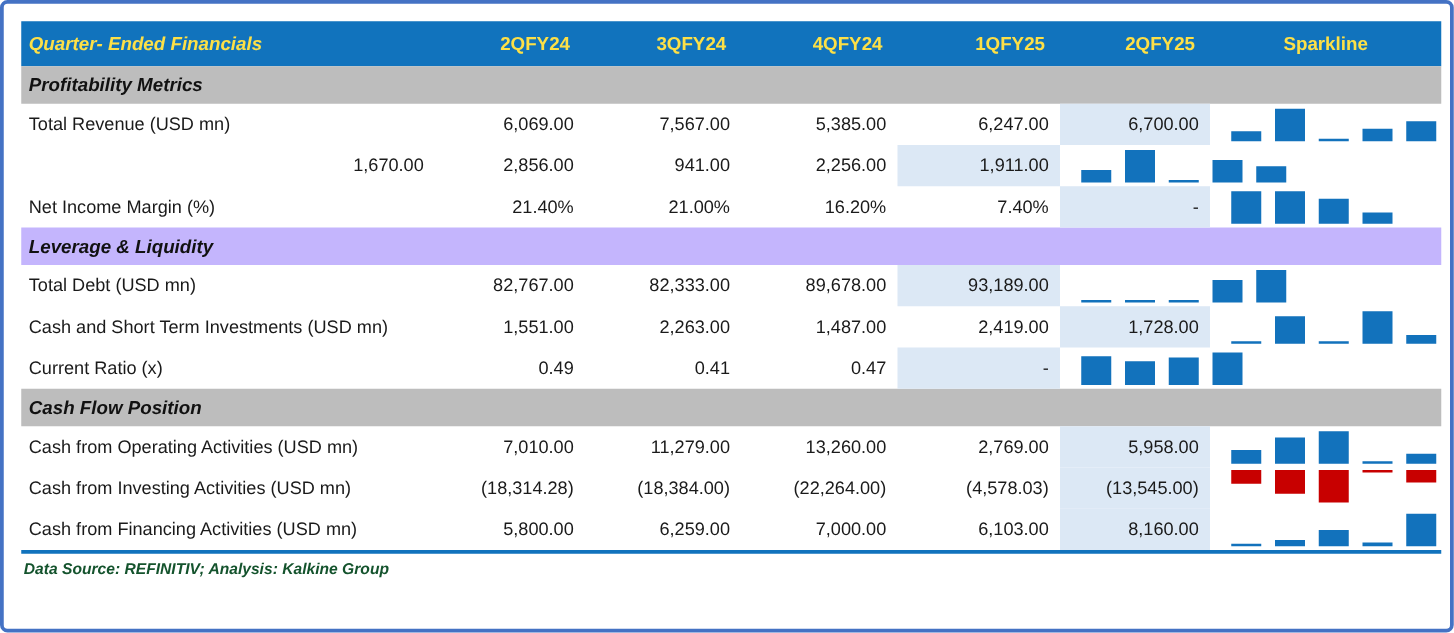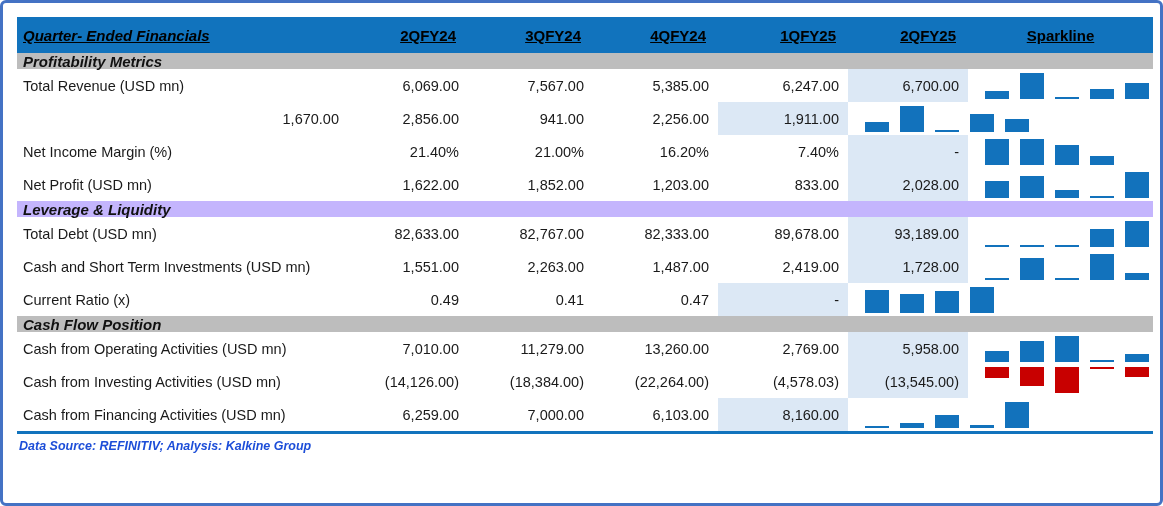--- a/index.html
+++ b/index.html
@@ -4,43 +4,43 @@
 <style>
   * { margin:0; padding:0; box-sizing:border-box; }
   html,body { width:1163px; height:506px; background:#ffffff; overflow:hidden;
               font-family:"Liberation Sans", sans-serif; }
   .frame { position:absolute; left:0; top:0; width:1163px; height:506px;
            border:3px solid #4472C4; border-radius:6px; }
   .content { position:absolute; left:14px; top:14px; width:1136px; }
 
   .row { display:grid; grid-template-columns:331px 120px 125px 125px 130px 120px 185px; }
   .hdr-row  { height:36px; }
-  .band-row { height:16px; }
+  .band-row { height:30px; }
   .data-row { height:33px; }
 
   .cell { display:flex; align-items:center; font-size:14.5px; color:#1a1a1a; }
   .lbl  { padding-left:6px; }
   .num  { justify-content:flex-end; padding-right:9px; font-variant-numeric:tabular-nums; }
 
-  .hdr-cell { color:#000000; font-weight:bold;text-decoration:underline; }
+  .hdr-cell { color:#fde047; font-weight:bold; }
   .hdr-title { font-style:italic; padding-left:6px; font-size:15px; }
   .hdr-col { justify-content:flex-end; padding-right:12px; font-size:15px; }
   .hdr-spark { justify-content:center; font-size:15px; }
 
   .band { grid-column:1 / -1; display:flex; align-items:center; padding-left:6px;
           font-weight:bold; font-style:italic; font-size:15px; color:#111; }
 
   .spark-cell { display:flex; gap:11px; padding-left:17px; }
   .spark-pos { align-items:flex-end; padding-bottom:3px; }
   .spark-neg { align-items:flex-start; padding-top:2px; }
   .spark-bar { width:24px; flex:0 0 24px; }
 
   .table-bottom-border { height:3px; }
   .footer-note { margin-top:5px; padding-left:2px; font-size:12.5px; font-weight:bold;
-                 font-style:italic; color:#1d4ed8; }
+                 font-style:italic; color:#14532d; }
 </style>
 </head>
 <body>
 
 <div class="frame" style="border-color: rgb(68, 114, 196);">
   <div class="content">
 
     <div class="row hdr-row" style="background: rgb(17, 115, 189);">
       <div class="cell hdr-cell hdr-title">Quarter- Ended Financials</div>
       <div class="cell hdr-cell hdr-col">2QFY24</div>
@@ -94,43 +94,27 @@
       <div class="cell num">7.40%</div>
       <div class="cell num hl" style="background: rgb(220, 232, 245);">-</div>
       <div class="spark-cell spark-pos">
           <div class="spark-bar" style="height: 26px; background: rgb(18, 114, 188);"></div>
           <div class="spark-bar" style="height: 26px; background: rgb(18, 114, 188);"></div>
           <div class="spark-bar" style="height: 20px; background: rgb(18, 114, 188);"></div>
           <div class="spark-bar" style="height: 9px; background: rgb(18, 114, 188);"></div>
         </div>
     </div>
 
-    <div class="row data-row">
-      <div class="cell lbl">Net Profit (USD mn)</div>
-      <div class="cell num">1,622.00</div>
-      <div class="cell num">1,852.00</div>
-      <div class="cell num">1,203.00</div>
-      <div class="cell num">833.00</div>
-      <div class="cell num hl" style="background: rgb(220, 232, 245);">2,028.00</div>
-      <div class="spark-cell spark-pos">
-          <div class="spark-bar" style="height: 17px; background: rgb(18, 114, 188);"></div>
-          <div class="spark-bar" style="height: 22px; background: rgb(18, 114, 188);"></div>
-          <div class="spark-bar" style="height: 8px; background: rgb(18, 114, 188);"></div>
-          <div class="spark-bar" style="height: 2px; background: rgb(18, 114, 188);"></div>
-          <div class="spark-bar" style="height: 26px; background: rgb(18, 114, 188);"></div>
-        </div>
-    </div>
 
     <div class="row band-row" style="background: #c4b5fd;">
       <div class="band">Leverage &amp; Liquidity</div>
     </div>
 
     <div class="row data-row">
       <div class="cell lbl">Total Debt (USD mn)</div>
-      <div class="cell num">82,633.00</div>
       <div class="cell num">82,767.00</div>
       <div class="cell num">82,333.00</div>
       <div class="cell num">89,678.00</div>
       <div class="cell num hl" style="background: rgb(220, 232, 245);">93,189.00</div>
       <div class="spark-cell spark-pos">
           <div class="spark-bar" style="height: 2px; background: rgb(18, 114, 188);"></div>
           <div class="spark-bar" style="height: 2px; background: rgb(18, 114, 188);"></div>
           <div class="spark-bar" style="height: 2px; background: rgb(18, 114, 188);"></div>
           <div class="spark-bar" style="height: 18px; background: rgb(18, 114, 188);"></div>
           <div class="spark-bar" style="height: 26px; background: rgb(18, 114, 188);"></div>
@@ -182,36 +166,37 @@
           <div class="spark-bar" style="height: 11px; background: rgb(18, 114, 188);"></div>
           <div class="spark-bar" style="height: 21px; background: rgb(18, 114, 188);"></div>
           <div class="spark-bar" style="height: 26px; background: rgb(18, 114, 188);"></div>
           <div class="spark-bar" style="height: 2px; background: rgb(18, 114, 188);"></div>
           <div class="spark-bar" style="height: 8px; background: rgb(18, 114, 188);"></div>
         </div>
     </div>
 
     <div class="row data-row">
       <div class="cell lbl">Cash from Investing Activities (USD mn)</div>
-      <div class="cell num">(14,126.00)</div>
+      <div class="cell num">(18,314.28)</div>
       <div class="cell num">(18,384.00)</div>
       <div class="cell num">(22,264.00)</div>
       <div class="cell num">(4,578.03)</div>
       <div class="cell num hl" style="background: rgb(220, 232, 245);">(13,545.00)</div>
       <div class="spark-cell spark-neg">
           <div class="spark-bar" style="height: 11px; background: rgb(200, 0, 0);"></div>
           <div class="spark-bar" style="height: 19px; background: rgb(200, 0, 0);"></div>
           <div class="spark-bar" style="height: 26px; background: rgb(200, 0, 0);"></div>
           <div class="spark-bar" style="height: 2px; background: rgb(200, 0, 0);"></div>
           <div class="spark-bar" style="height: 10px; background: rgb(200, 0, 0);"></div>
         </div>
     </div>
 
     <div class="row data-row">
       <div class="cell lbl">Cash from Financing Activities (USD mn)</div>
+      <div class="cell num">5,800.00</div>
       <div class="cell num">6,259.00</div>
       <div class="cell num">7,000.00</div>
       <div class="cell num">6,103.00</div>
       <div class="cell num hl" style="background: rgb(220, 232, 245);">8,160.00</div>
       <div class="spark-cell spark-pos">
           <div class="spark-bar" style="height: 2px; background: rgb(18, 114, 188);"></div>
           <div class="spark-bar" style="height: 5px; background: rgb(18, 114, 188);"></div>
           <div class="spark-bar" style="height: 13px; background: rgb(18, 114, 188);"></div>
           <div class="spark-bar" style="height: 3px; background: rgb(18, 114, 188);"></div>
           <div class="spark-bar" style="height: 26px; background: rgb(18, 114, 188);"></div>

